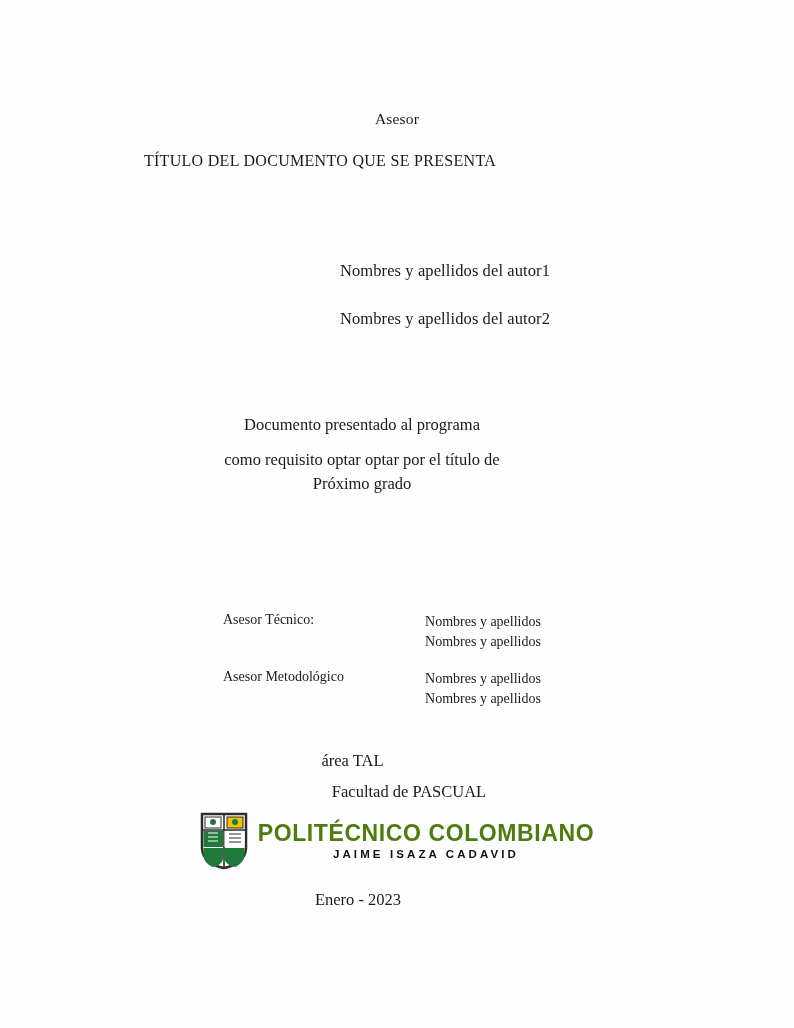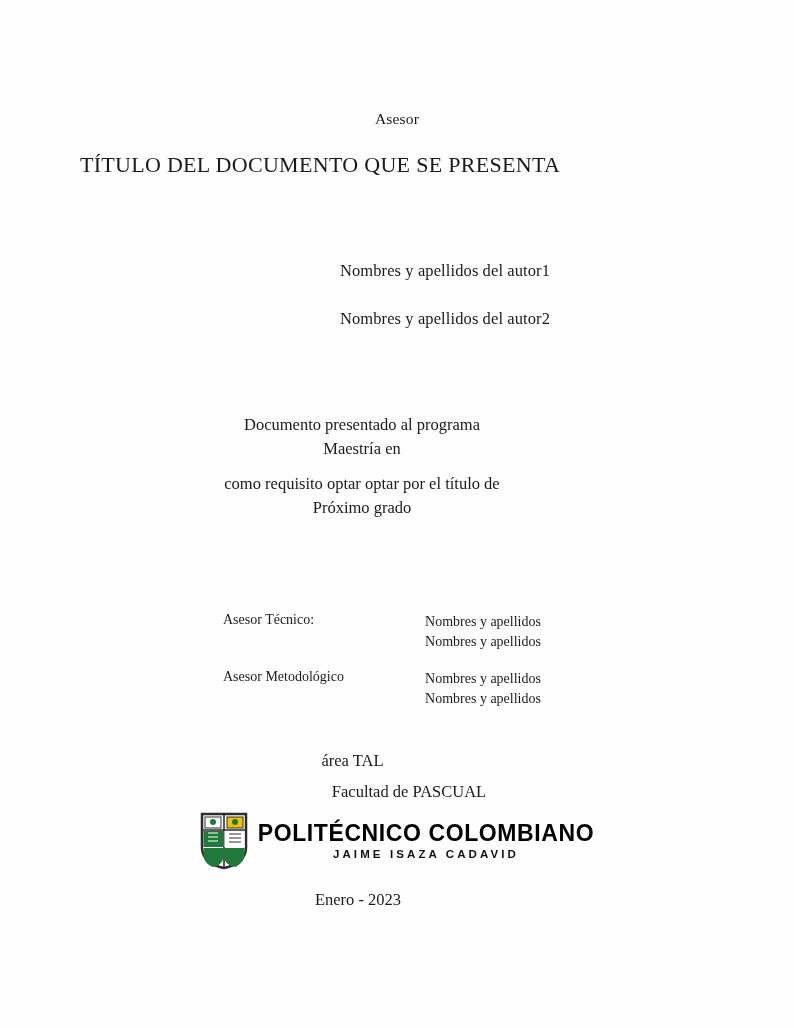--- a/index.html
+++ b/index.html
@@ -31,21 +31,21 @@
     left: 0;
     width: 794px;
     font-size: 15.5px;
     letter-spacing: 0.2px;
   }
   .doc-title {
     position: absolute;
     top: 152px;
     left: 0;
     width: 640px;
-    font-size: 22px;
+    font-size: 16px;
     letter-spacing: 0.3px;
   }
   .authors {
     position: absolute;
     top: 261px;
     left: 0;
     width: 794px;
     font-size: 16.5px;
     padding-left: 48px;
   }
@@ -129,21 +129,21 @@
     display: flex;
     flex-direction: column;
     justify-content: center;
     line-height: 1;
   }
   .logo-main {
     font-family: "Liberation Sans", sans-serif;
     font-size: 23px;
     font-weight: bold;
     letter-spacing: 0.6px;
-    color: #000000;
+    color: #4d7c0f;
   }
   .logo-sub {
     font-family: "Liberation Sans", sans-serif;
     font-size: 11.5px;
     font-weight: bold;
     letter-spacing: 3.1px;
     color: #111111;
     margin-top: 4px;
     text-align: center;
   }
@@ -164,21 +164,20 @@
 
   <div class="doc-title center">TÍTULO DEL DOCUMENTO QUE SE PRESENTA</div>
 
   <div class="authors center">
     <div class="author">Nombres y apellidos del autor1</div>
     <div class="author">Nombres y apellidos del autor2</div>
   </div>
 
   <div class="program-block center">
     <div>Documento presentado al programa</div>
-    <div>Maestría en</div>
     <div class="gap"></div>
     <div>como requisito optar optar por el título de</div>
     <div>Próximo grado</div>
   </div>
 
   <div class="advisors">
     <div class="advisor-row">
       <div class="advisor-label">Asesor Técnico:</div>
       <div class="advisor-names">
         <div>Nombres y apellidos</div>

